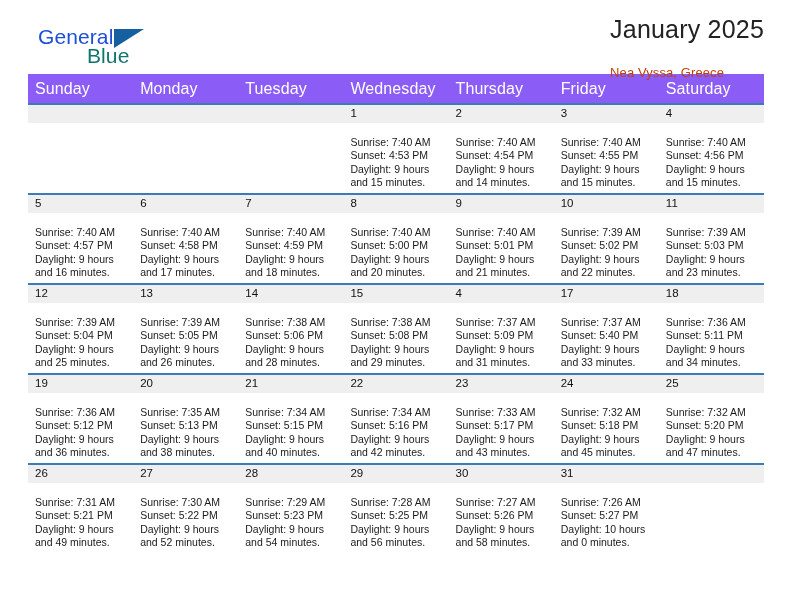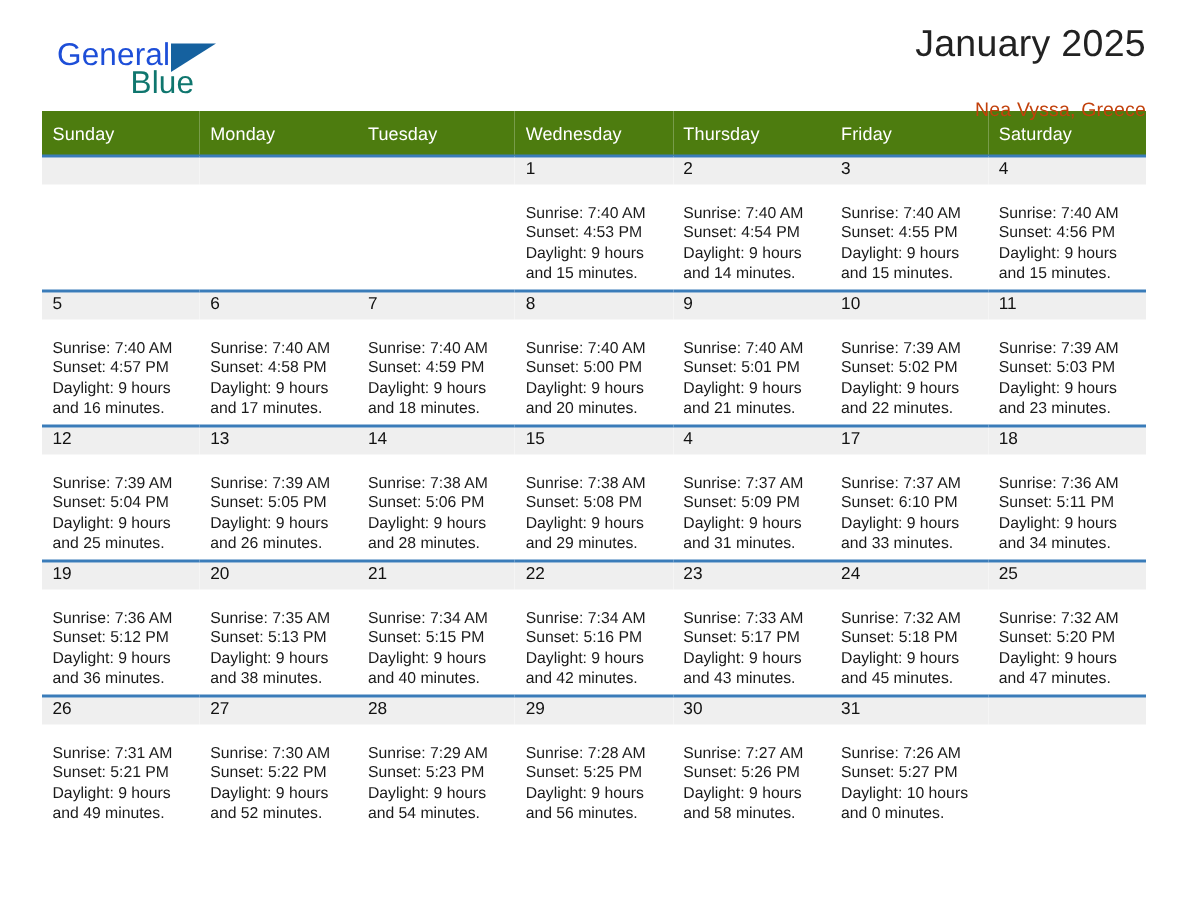--- a/index.html
+++ b/index.html
@@ -59,21 +59,20 @@
     left: 86px;
     top: 3px;
     width: 0;
     height: 0;
     border-left: 30px solid #15619f;
     border-bottom: 19px solid transparent;
   }
 
   .titles {
     margin-top: 16px;
-    text-align: right;
   }
   .cal-title {
     font-size: 25px;
     font-weight: normal;
     color: #222222;
     line-height: 1.1;
     margin: 0;
     letter-spacing: 0.2px;
   }
   .cal-subtitle {
@@ -83,23 +82,23 @@
     letter-spacing: 0.1px;
   }
 
   
   .calendar {
     width: 736px;
     border-collapse: collapse;
     table-layout: fixed;
   }
   .calendar th {
-    background: #4d7c0f;
+    background: #8b5cf6;
     color: #ffffff;
-    font-size: 12px;
+    font-size: 16px;
     font-weight: normal;
     text-align: left;
     padding: 5px 0 5px 7px;
     height: 19px;
     letter-spacing: 0.1px;
   }
   .week-row > td {
     vertical-align: top;
     border-top: 2px solid #3a7cb9;
     padding: 0;
@@ -313,21 +312,21 @@
               <div>Sunrise: 7:37 AM</div>
               <div>Sunset: 5:09 PM</div>
               <div>Daylight: 9 hours</div>
               <div>and 31 minutes.</div>
             </div>
           </td>
           <td class="day-cell">
             <div class="daynum-band">17</div>
             <div class="cell-body">
               <div>Sunrise: 7:37 AM</div>
-              <div>Sunset: 6:10 PM</div>
+              <div>Sunset: 5:40 PM</div>
               <div>Daylight: 9 hours</div>
               <div>and 33 minutes.</div>
             </div>
           </td>
           <td class="day-cell">
             <div class="daynum-band">18</div>
             <div class="cell-body">
               <div>Sunrise: 7:36 AM</div>
               <div>Sunset: 5:11 PM</div>
               <div>Daylight: 9 hours</div>

